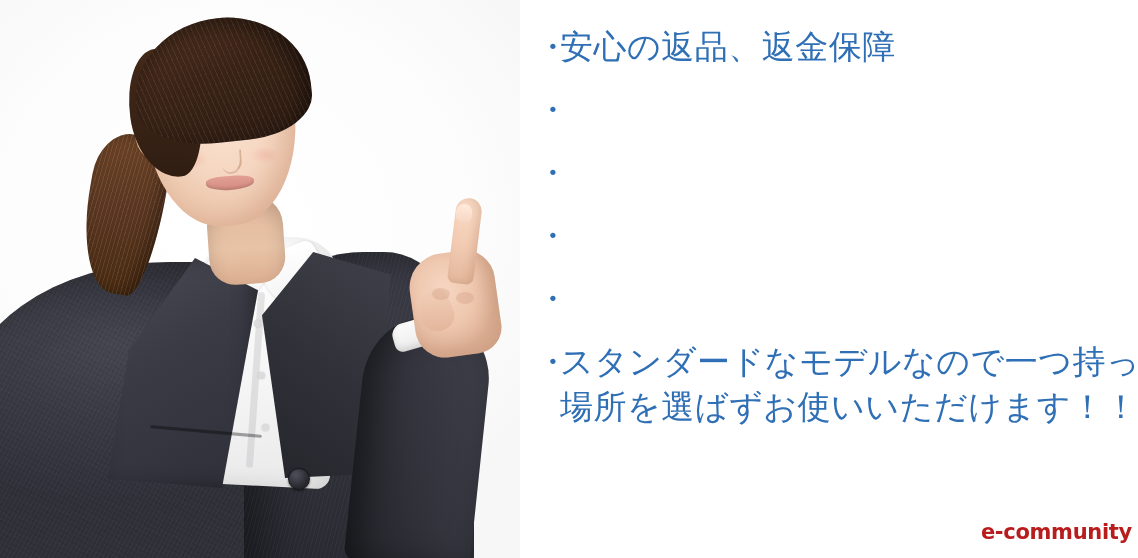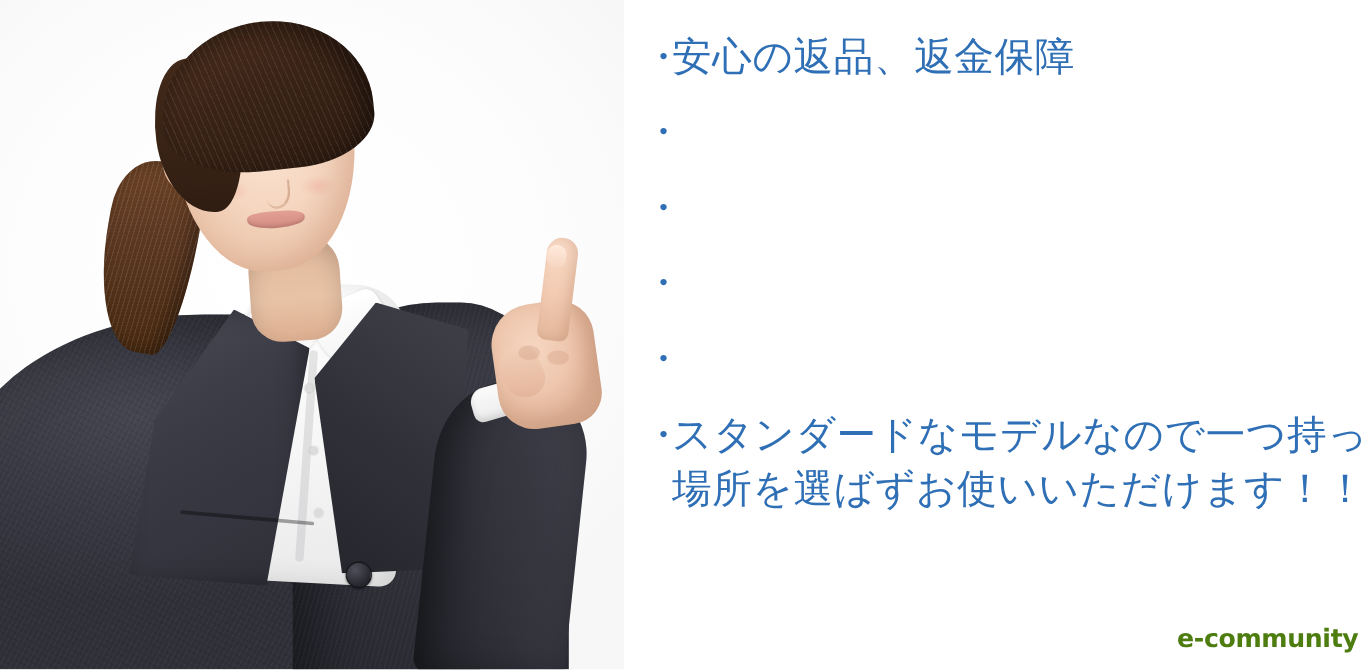--- a/index.html
+++ b/index.html
@@ -359,21 +359,21 @@
   .bullet .lines { display: block; }
   .bullet .line2 { display: block; margin-top: 12px; }
 
   
   #logo {
     position: absolute;
     right: 6px;
     bottom: 14px;
     font-size: 21px;
     font-weight: 700;
-    color: #4d7c0f;
+    color: #b91c1c;
     letter-spacing: -0.3px;
     font-family: "DejaVu Sans", "Liberation Sans", sans-serif;
   }
 </style>
 </head>
 <body>
 
 <div id="page">
 
   <div id="photo">

